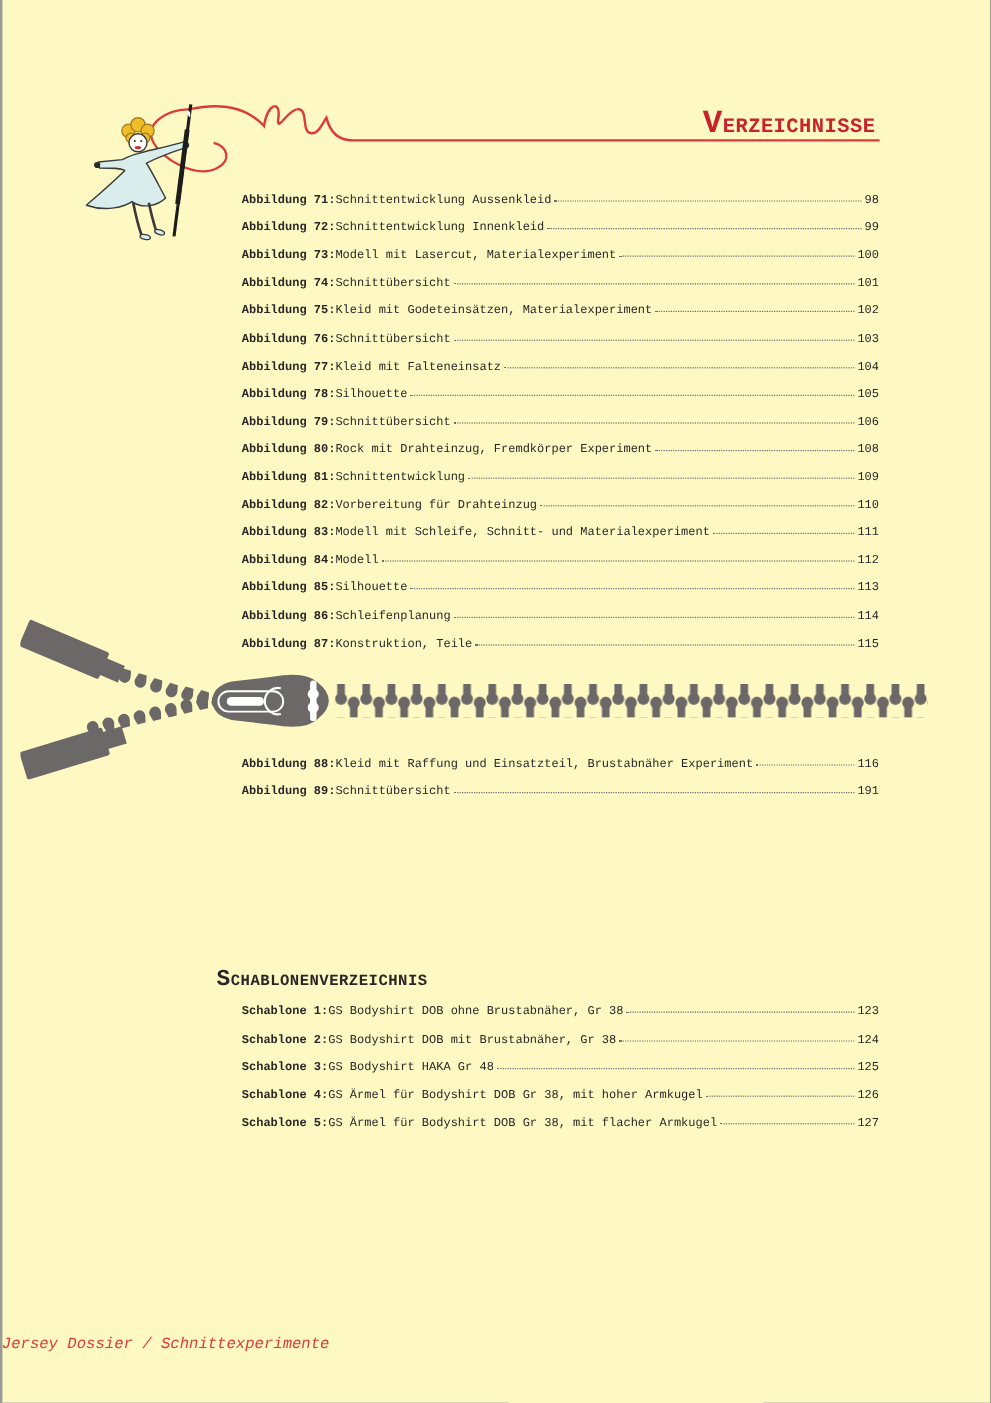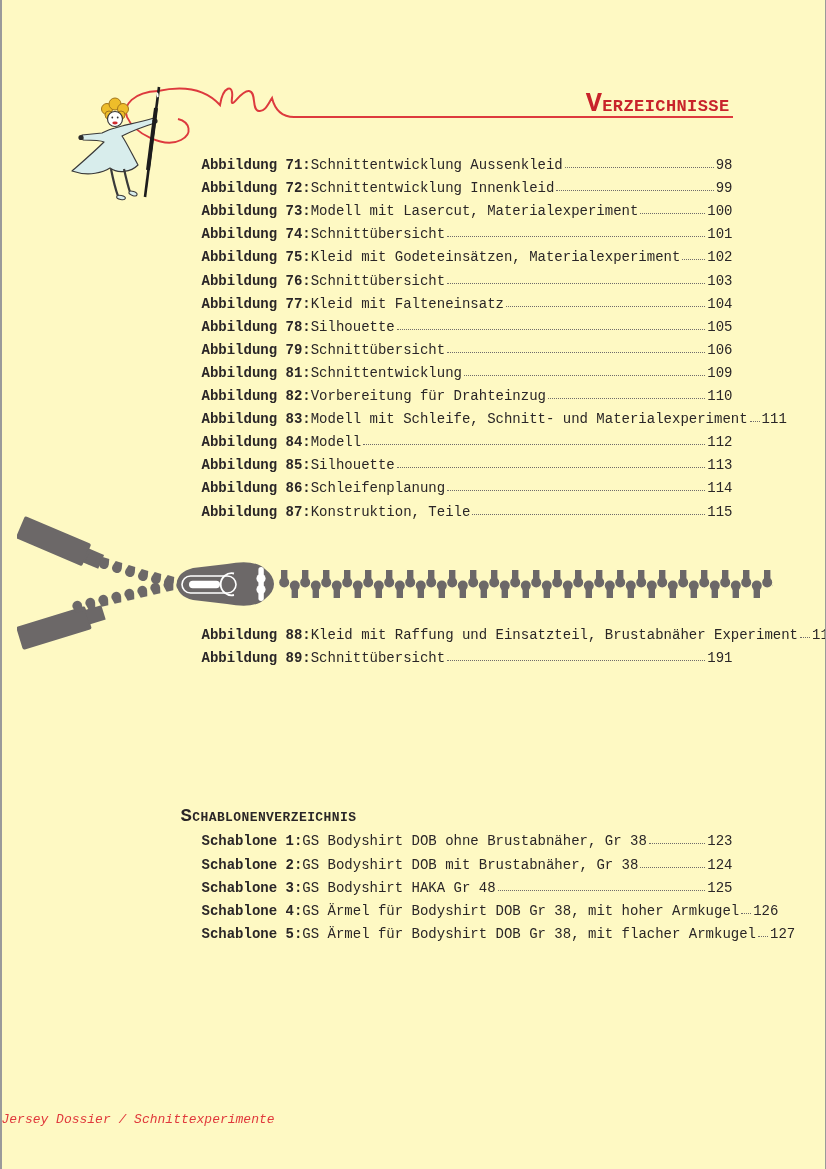--- a/index.html
+++ b/index.html
@@ -19,21 +19,21 @@
     position:absolute; left:179px; top:806px; margin:0;
     color:#2a2627; font-weight:bold; font-size:13px; letter-spacing:.4px;
     text-transform:uppercase; line-height:20px;
   }
   .h-schab::first-letter{ font-size:19px; }
   
   .toc{ position:absolute; left:200px; width:531px; }
   .toc-top{ top:150px; }
   .toc-bottom{ top:620px; }
   .toc-schab{ top:826px; }
-  .row{ display:flex; align-items:flex-end; height:23.1px; font-size:14px; }
+  .row{ display:flex; align-items:flex-end; height:23.1px; font-size:10px; }
   .toc-schab .row{ height:23.3px; }
   .lbl{ font-weight:bold; white-space:pre; }
   .ttl{ margin-left:0; white-space:pre; }
   .leader{ flex:1 1 auto; min-width:10px; border-bottom:1.7px dotted #6f6b6b; margin:0 2px 5px 2px; }
   .pg{ white-space:pre; }
   
   .deco{ position:absolute; }
   .seamstress{ left:40px; top:78px; }
   .zipper{ left:15px; top:510px; }
   
@@ -143,20 +143,26 @@
         <span class="pg">105</span>
       </div>
 
       <div class="row">
         <span class="lbl">Abbildung 79:</span>
         <span class="ttl">Schnittübersicht</span>
         <span class="leader"></span>
         <span class="pg">106</span>
       </div>
 
+      <div class="row">
+        <span class="lbl">Abbildung 80:</span>
+        <span class="ttl">Rock mit Drahteinzug, Fremdkörper Experiment</span>
+        <span class="leader"></span>
+        <span class="pg">108</span>
+      </div>
 
       <div class="row">
         <span class="lbl">Abbildung 81:</span>
         <span class="ttl">Schnittentwicklung</span>
         <span class="leader"></span>
         <span class="pg">109</span>
       </div>
 
       <div class="row">
         <span class="lbl">Abbildung 82:</span>

